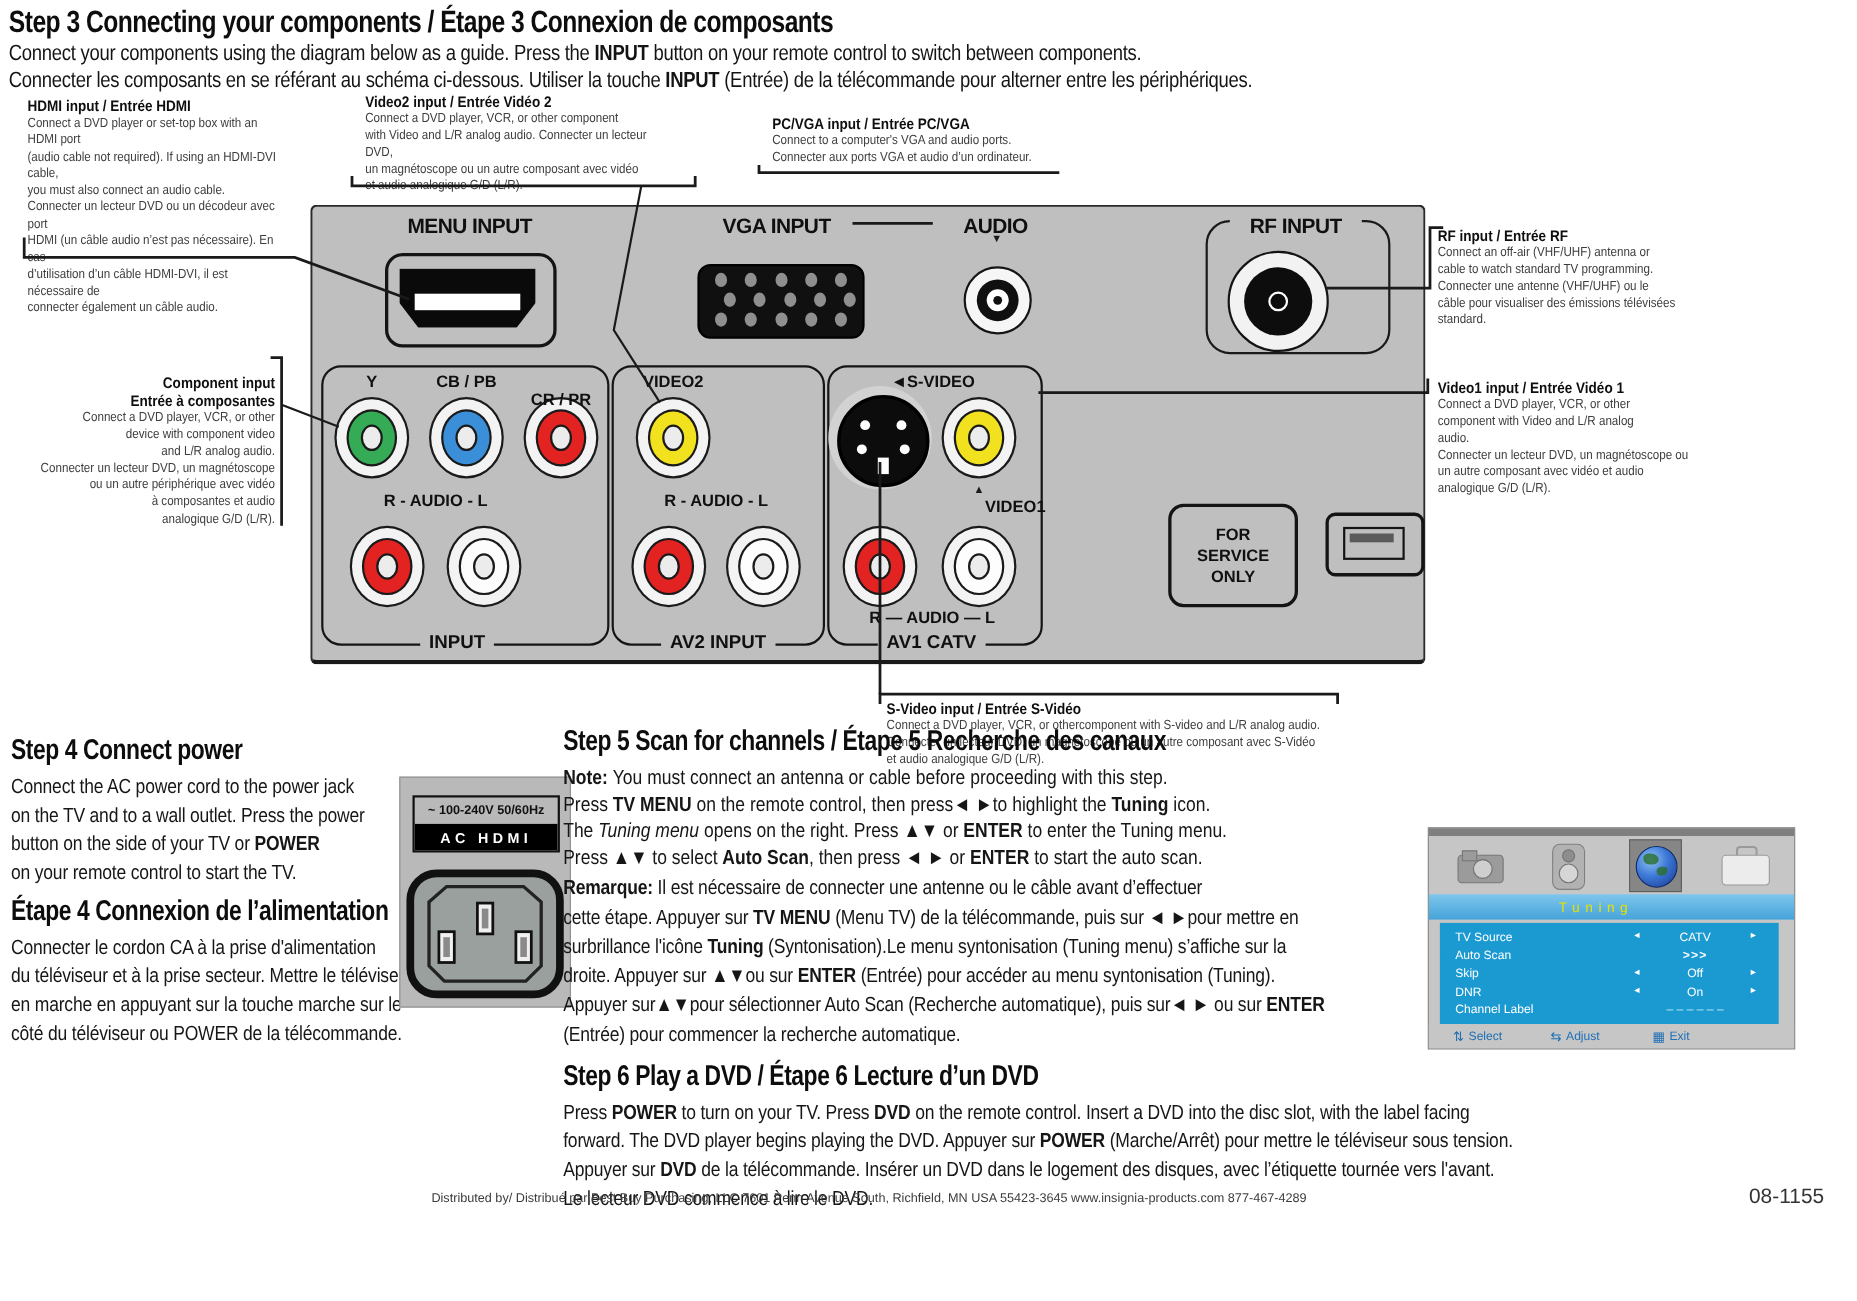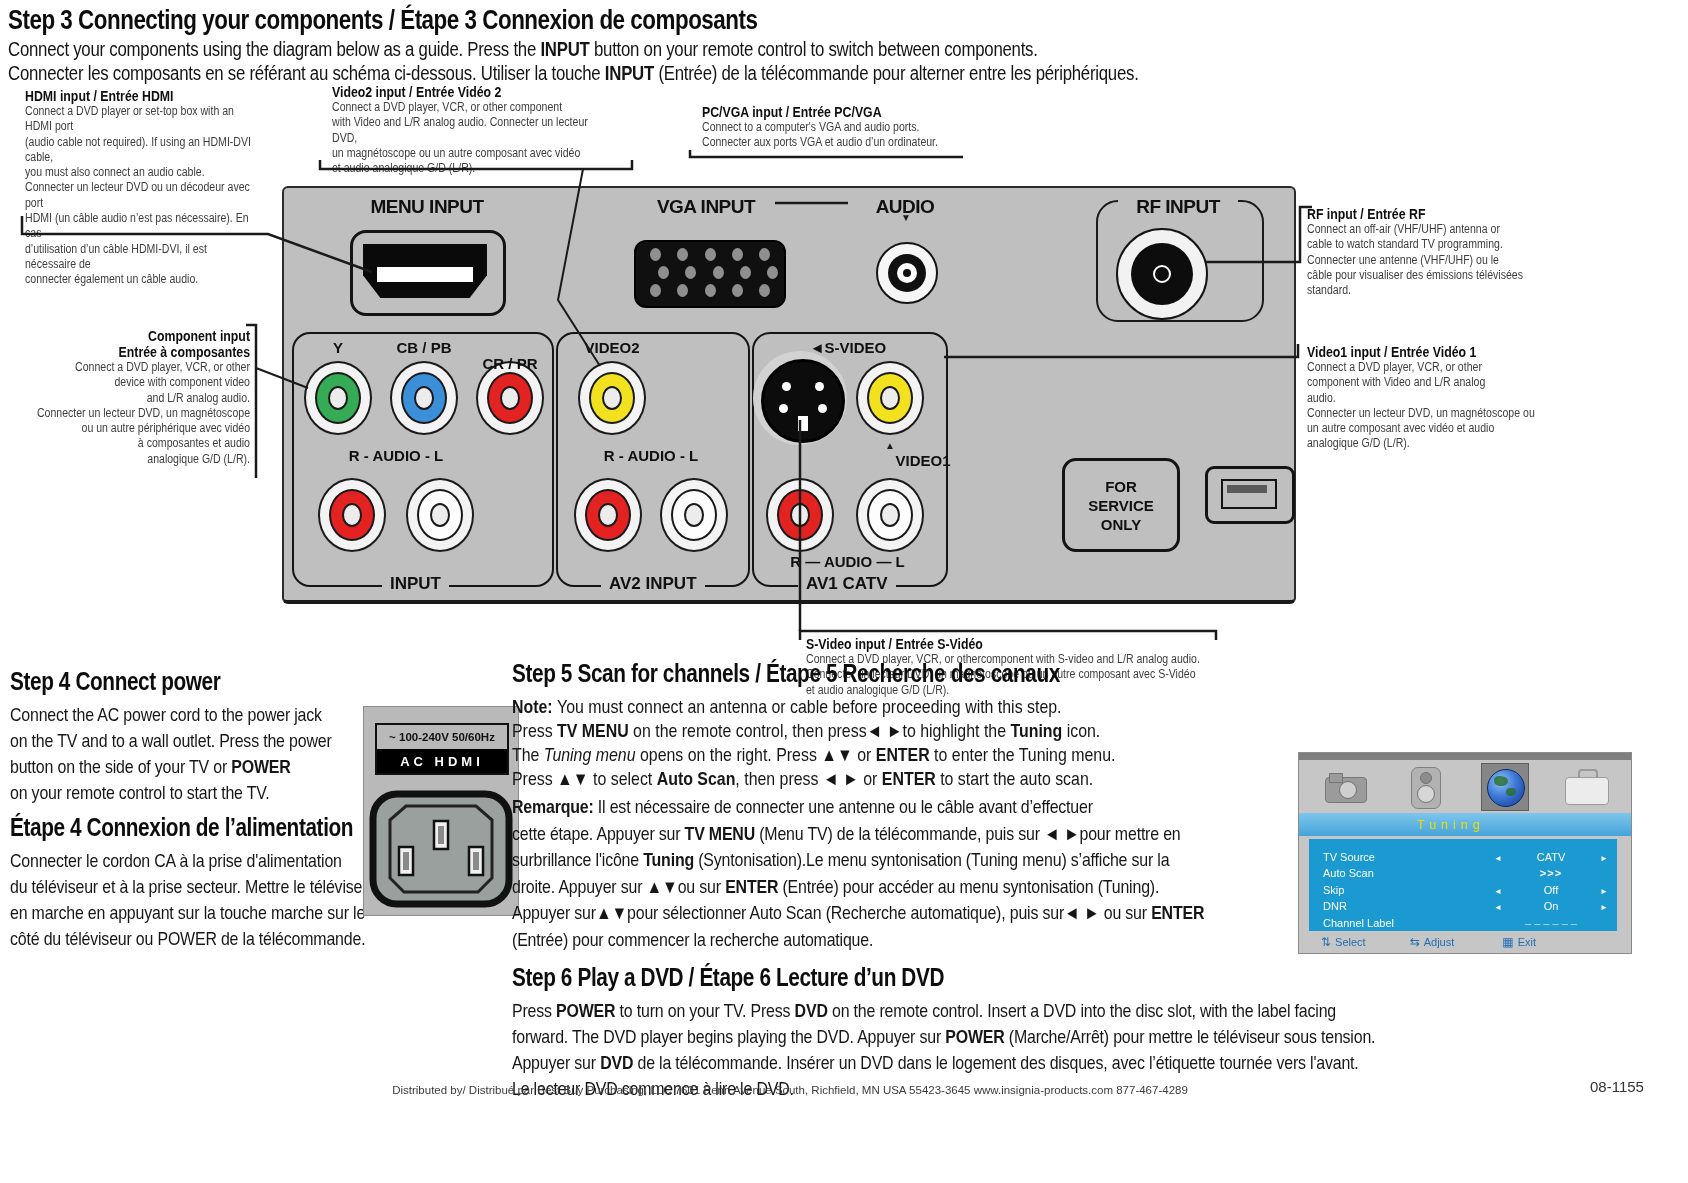--- a/index.html
+++ b/index.html
@@ -33,21 +33,21 @@
   .glabel{font-weight:700;font-size:17px;color:#101010;background:#bfbfbf;padding:0 8px;white-space:nowrap;}
   .jack{width:64px;height:70px;border:2px solid #1a1a1a;border-radius:50%;background:#f3f3f3;
         display:flex;align-items:center;justify-content:center;}
   .mid{width:42px;height:48px;border:2px solid #1a1a1a;border-radius:50%;
        display:flex;align-items:center;justify-content:center;}
   .hole{width:16px;height:20px;border:2px solid #1a1a1a;border-radius:50%;background:#ececec;}
   .green{background:#35ab55;} .blue{background:#3b8ed8;} .red{background:#e32222;}
   .yellow{background:#f2e11f;} .whitejack{background:#fdfdfd;}
   
   .menu{left:1298px;top:752px;width:332px;height:200px;background:#c6c6c6;border:1px solid #8a8a8a;}
-  .menu-row{display:flex;align-items:flex-end;height:16.5px;padding:0 6px 0 14px;color:#ffffff;font-size:11px;}
+  .menu-row{display:flex;align-items:flex-start;height:16.5px;padding:0 16px 0 14px;color:#ffffff;font-size:11px;}
   .menu-row .lab{flex:1;}
   .mi-left,.mi-right{width:14px;font-size:8px;text-align:center;}
   .mi-val{width:92px;text-align:center;}
   .mfoot{color:#1f6fb5;font-size:11px;display:flex;align-items:center;gap:4px;}
   .mfoot .g{font-size:12px;}
   svg{display:block;}
 </style>
 </head>
 <body>
 
@@ -78,21 +78,21 @@
 Connecter aux ports VGA et audio d’un ordinateur.</div>
 </div>
 <div class="abs" style="left:1307px;top:206px;width:370px;">
   <div class="c-title">RF input / Entrée RF</div>
   <div class="c-body">Connect an off-air (VHF/UHF) antenna or
 cable to watch standard TV programming.
 Connecter une antenne (VHF/UHF) ou le
 câble pour visualiser des émissions télévisées
 standard.</div>
 </div>
-<div class="abs c-right" style="left:4px;top:328px;width:246px;">
+<div class="abs c-right" style="left:4px;top:340px;width:246px;">
   <div class="c-title" style="white-space:normal;">Component input</div>
   <div class="c-title" style="white-space:normal;">Entrée à composantes</div>
   <div class="c-body">Connect a DVD player, VCR, or other
 device with component video
 and L/R analog audio.
 Connecter un lecteur DVD, un magnétoscope
 ou un autre périphérique avec vidéo
 à composantes et audio
 analogique G/D (L/R).</div>
 </div>
@@ -394,13 +394,13 @@
   </div>
 </div>
 
 <div class="abs h2" style="left:512px;top:962px;"><span class="rb">Step 6</span><span>  Play a DVD / </span><span class="rb">Étape 6 </span><span>Lecture d’un DVD</span></div>
 <div class="abs stepbody" style="left:512px;top:998px;width:1120px;"><span>Press </span><span class="rb">POWER</span><span> to turn on your TV. Press </span><span class="rb">DVD</span><span> on the remote control. Insert a DVD into the disc slot, with the label facing
 forward. The DVD player begins playing the DVD. Appuyer sur </span><span class="rb">POWER</span><span> (Marche/Arrêt) pour mettre le téléviseur sous tension.
 Appuyer sur </span><span class="rb">DVD</span><span> de la télécommande. Insérer un DVD dans le logement des disques, avec l’étiquette tournée vers l'avant.
 Le lecteur DVD commence à lire le DVD.</span></div>
 
 <div class="abs" style="left:0;top:1084px;width:1580px;text-align:center;font-size:11.5px;color:#3c3c3c;">Distributed by/ Distribué par Best Buy Purchasing,  LLC 7601 Penn Avenue South, Richfield, MN USA 55423-3645  www.insignia-products.com  877-467-4289</div>
-<div class="abs" style="left:1590px;top:1078px;width:90px;font-size:15px;color:#333;">08-1155</div>
+<div class="abs" style="left:1590px;top:1078px;width:90px;font-size:19px;color:#333;">08-1155</div>
 
 </body></html>

